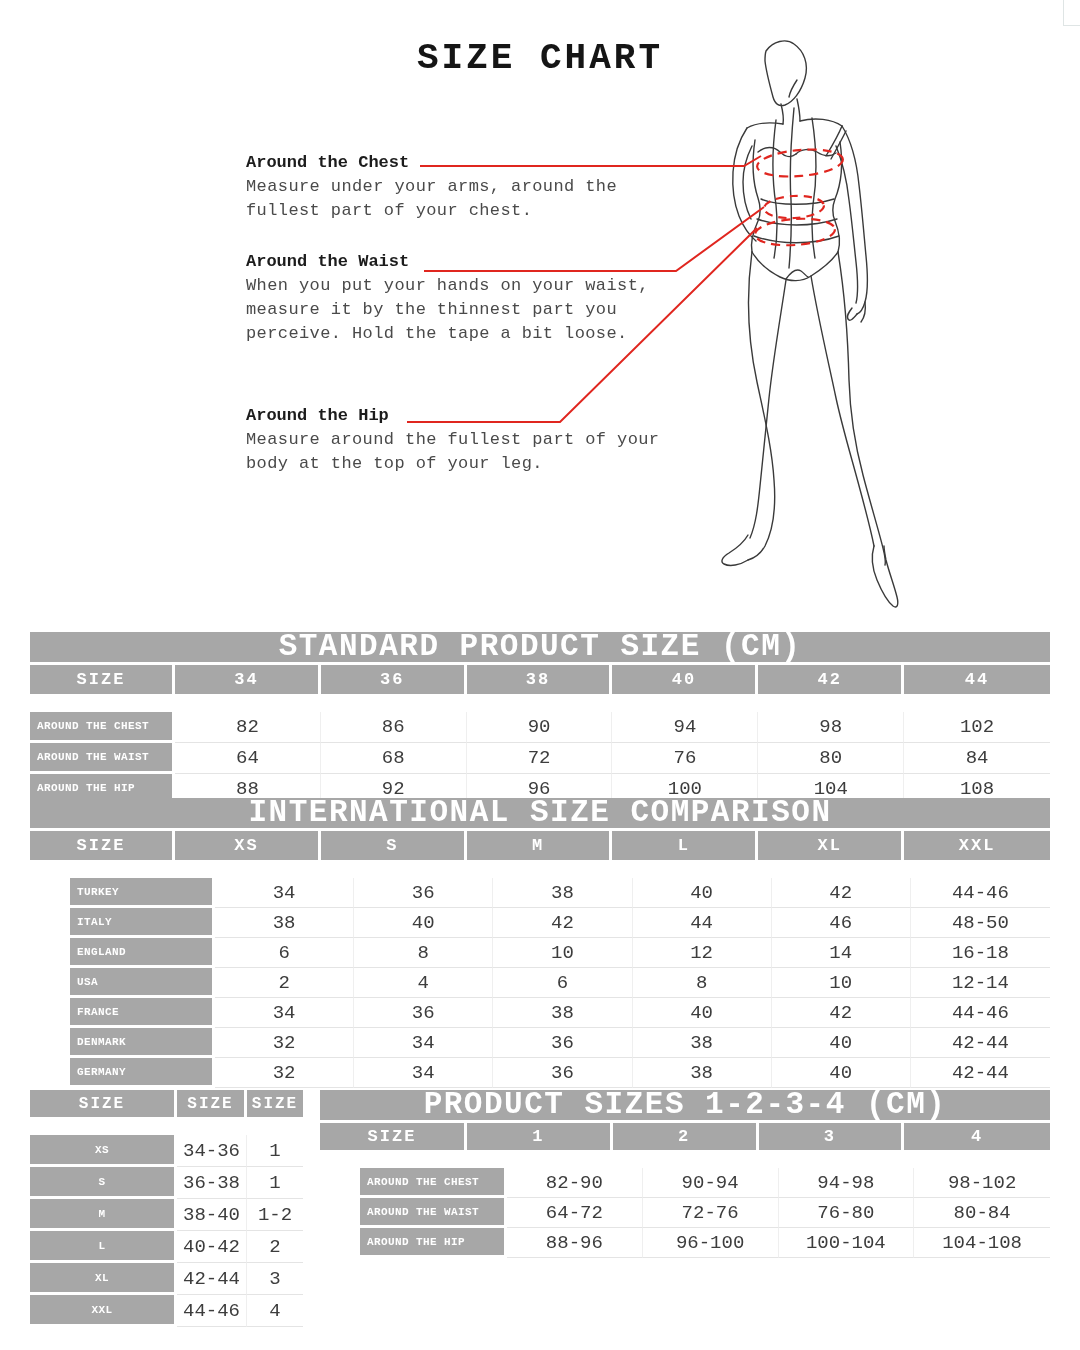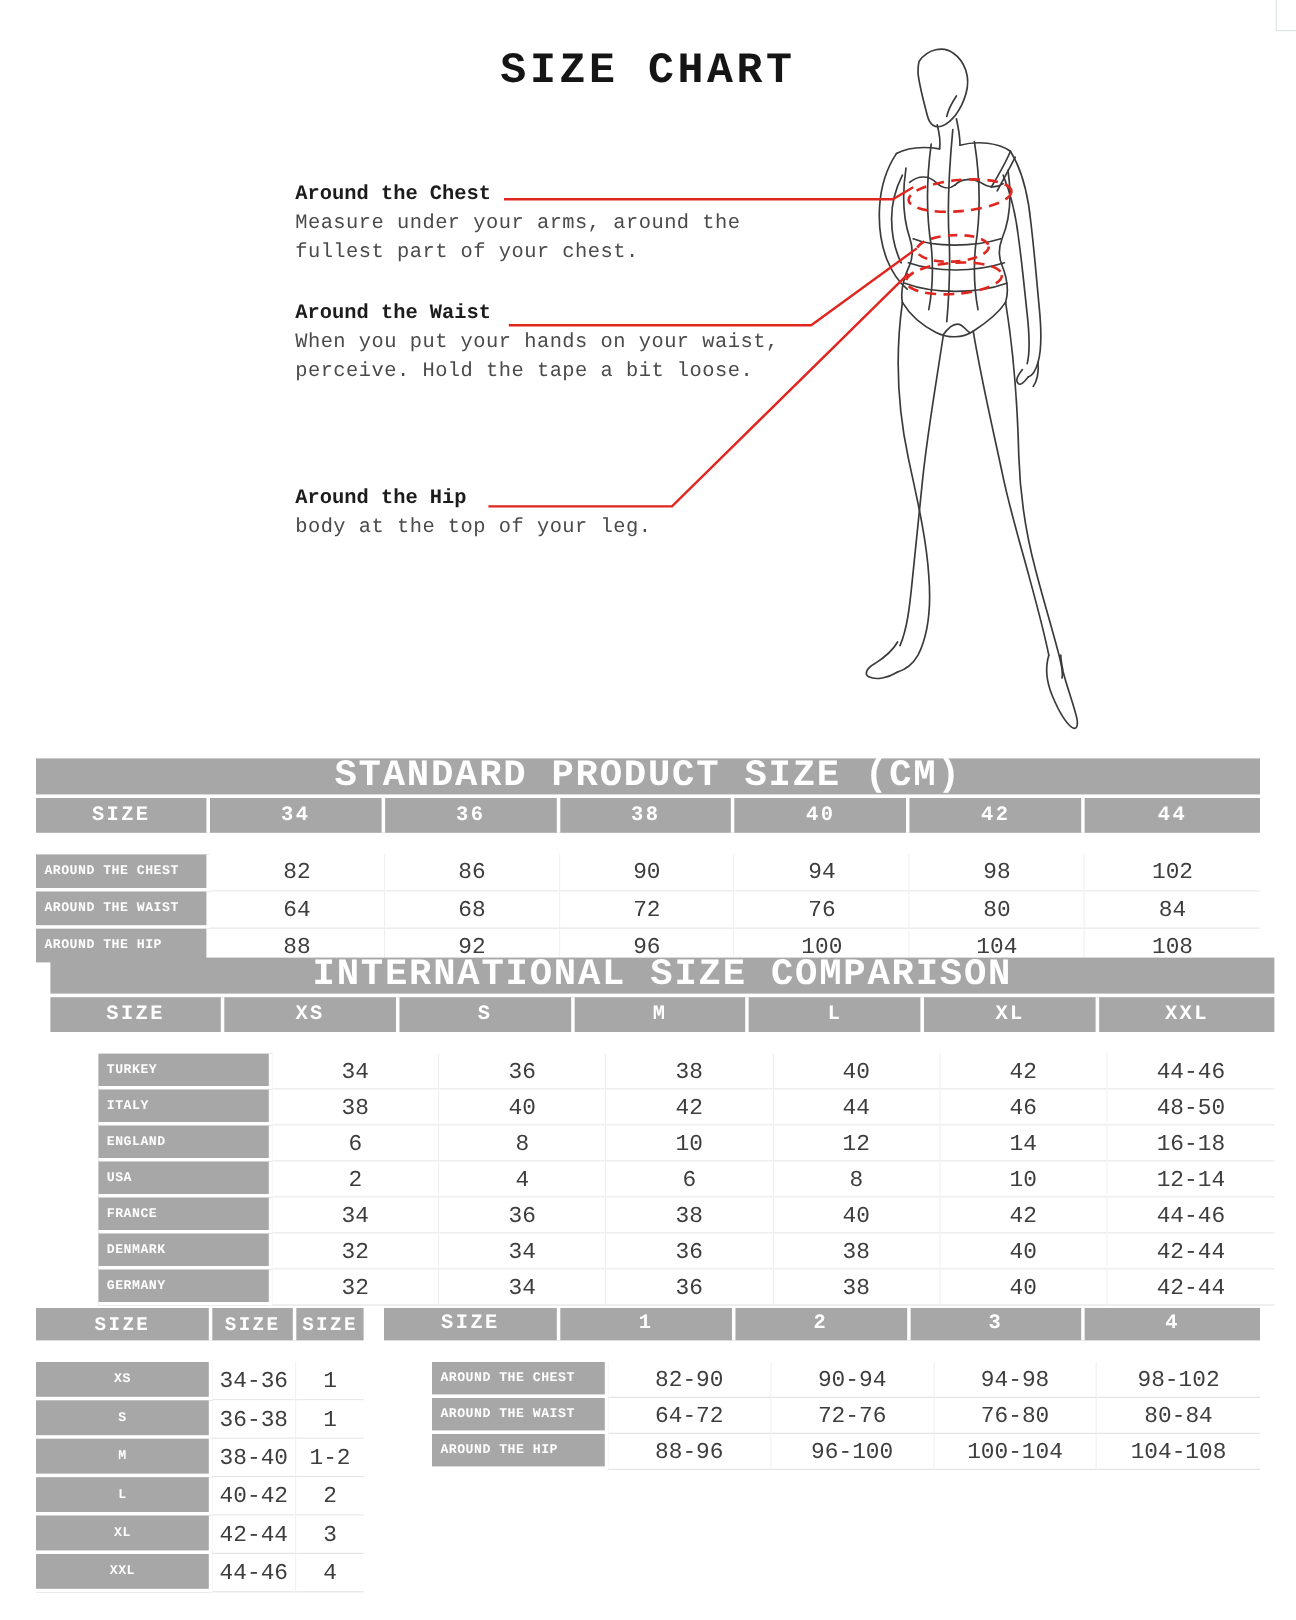--- a/index.html
+++ b/index.html
@@ -104,25 +104,27 @@
 
   <div class="ann" style="top:151px">
     <div class="ann-title">Around the Chest</div>
     <div class="ann-line">Measure under your arms, around the</div>
     <div class="ann-line">fullest part of your chest.</div>
   </div>
 
   <div class="ann" style="top:250px">
     <div class="ann-title">Around the Waist</div>
     <div class="ann-line">When you put your hands on your waist,</div>
+    <div class="ann-line">measure it by the thinnest part you</div>
     <div class="ann-line">perceive. Hold the tape a bit loose.</div>
   </div>
 
   <div class="ann" style="top:404px">
     <div class="ann-title">Around the Hip</div>
+    <div class="ann-line">Measure around the fullest part of your</div>
     <div class="ann-line">body at the top of your leg.</div>
   </div>
 
   <div class="tbl" style="left:30px;top:632px;width:1020px">
     <div class="tbar">STANDARD PRODUCT SIZE (CM)</div>
     <div class="trow cols7 head r29">
       <div class="hc">SIZE</div>
       <div class="hc">34</div>
       <div class="hc">36</div>
       <div class="hc">38</div>
@@ -152,21 +154,21 @@
       <div class="lc">AROUND THE HIP</div>
       <div class="dc">88</div>
       <div class="dc">92</div>
       <div class="dc">96</div>
       <div class="dc">100</div>
       <div class="dc">104</div>
       <div class="dc">108</div>
     </div>
   </div>
 
-  <div class="tbl" style="left:42px;top:798px;width:1020px">
+  <div class="tbl" style="left:30px;top:798px;width:1020px">
     <div class="tbar">INTERNATIONAL SIZE COMPARISON</div>
     <div class="trow cols7 head r29">
       <div class="hc">SIZE</div>
       <div class="hc">XS</div>
       <div class="hc">S</div>
       <div class="hc">M</div>
       <div class="hc">L</div>
       <div class="hc">XL</div>
       <div class="hc">XXL</div>
     </div>
@@ -267,20 +269,21 @@
       <div class="dc">3</div>
     </div>
     <div class="trow cols3sm r32">
       <div class="lc center">XXL</div>
       <div class="dc">44-46</div>
       <div class="dc">4</div>
     </div>
   </div>
 
   <div class="tbl" style="left:320px;top:1090px;width:730px">
+    <div class="tbar">PRODUCT SIZES 1-2-3-4 (CM)</div>
     <div class="trow cols5 head r27">
       <div class="hc">SIZE</div>
       <div class="hc">1</div>
       <div class="hc">2</div>
       <div class="hc">3</div>
       <div class="hc">4</div>
     </div>
     <div class="trow cols5 r30">
       <div class="lc">AROUND THE CHEST</div>
       <div class="dc">82-90</div>

